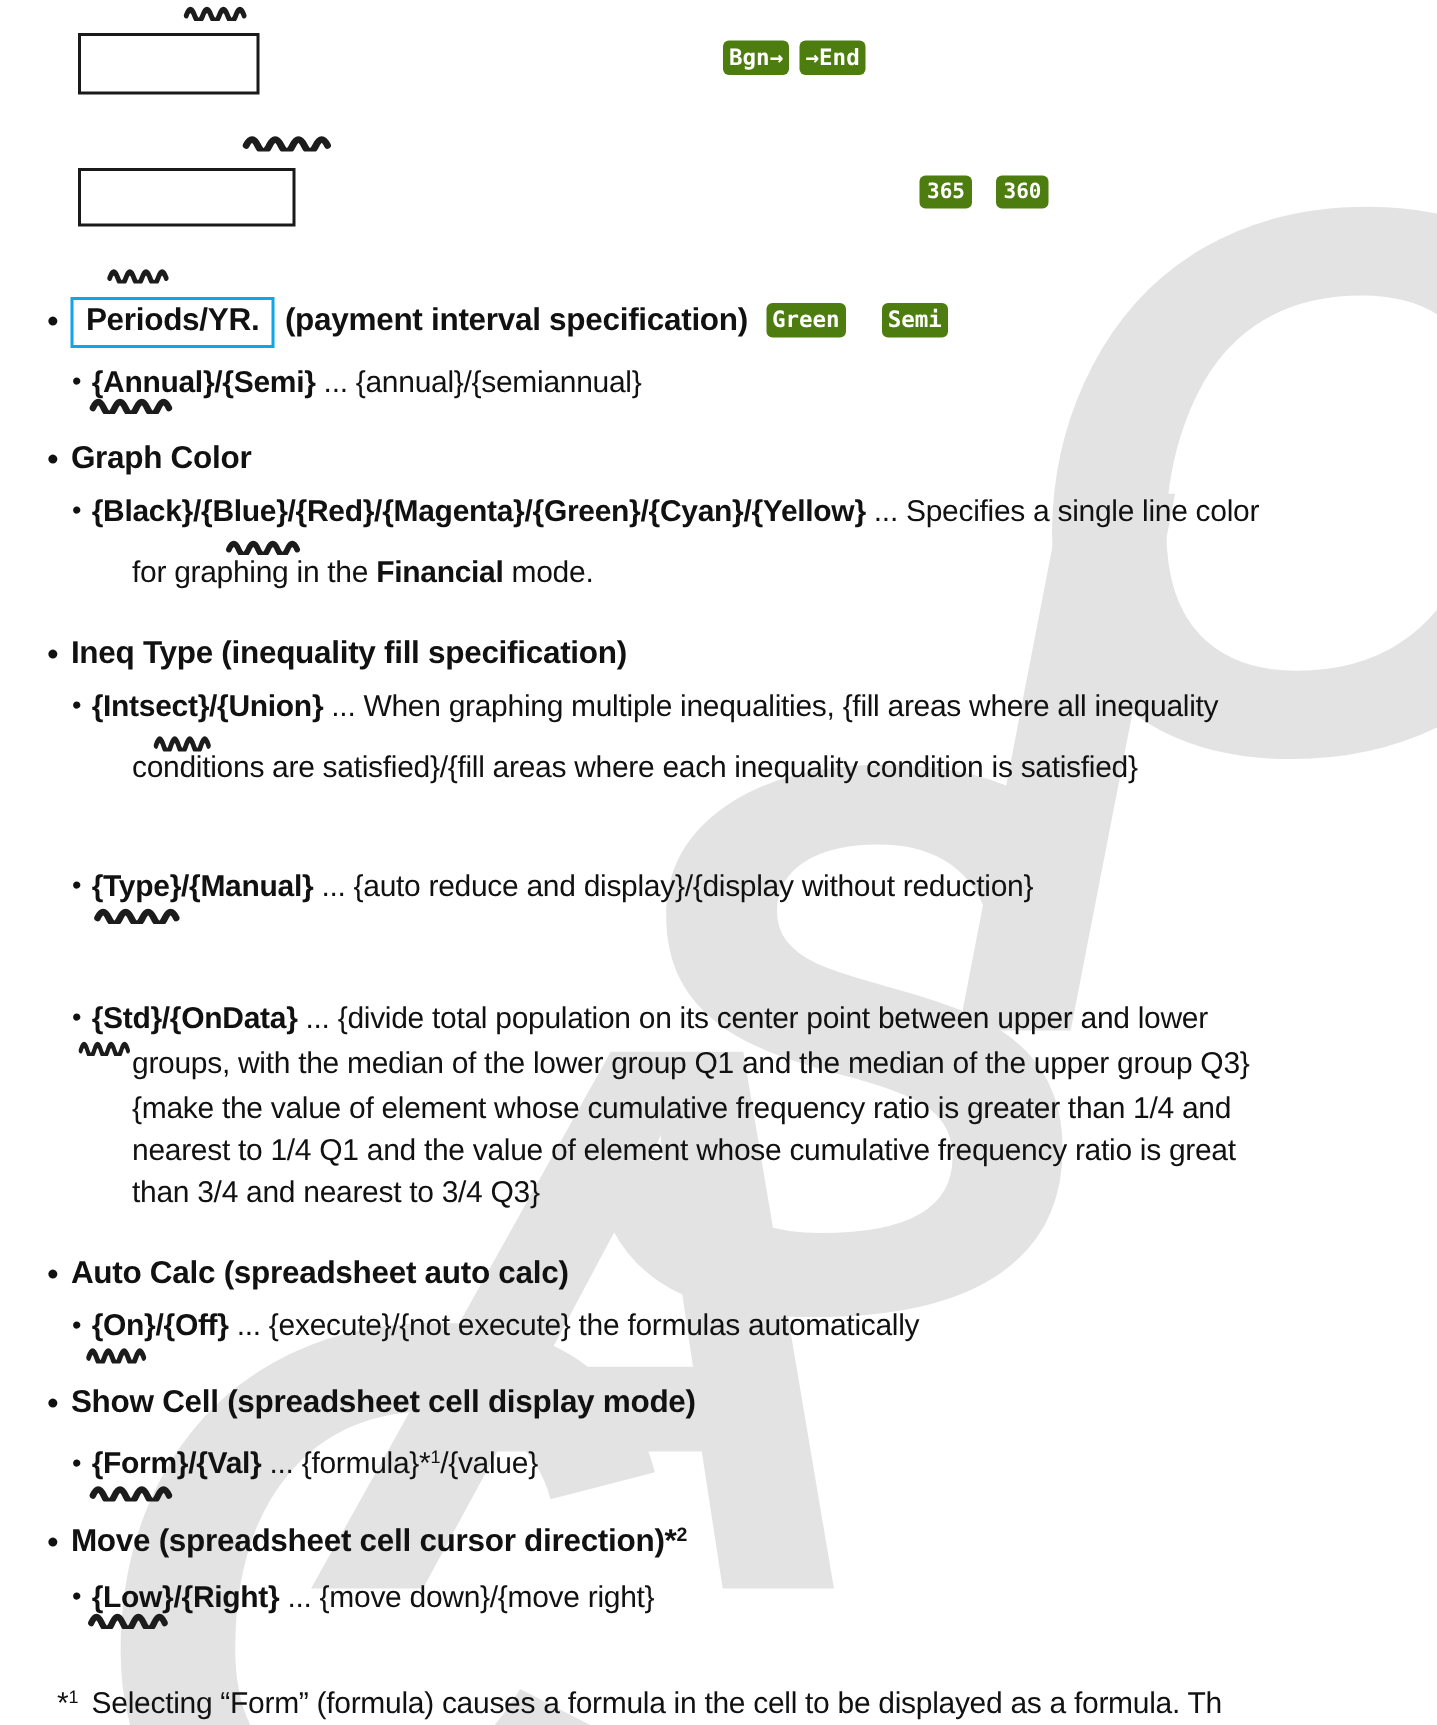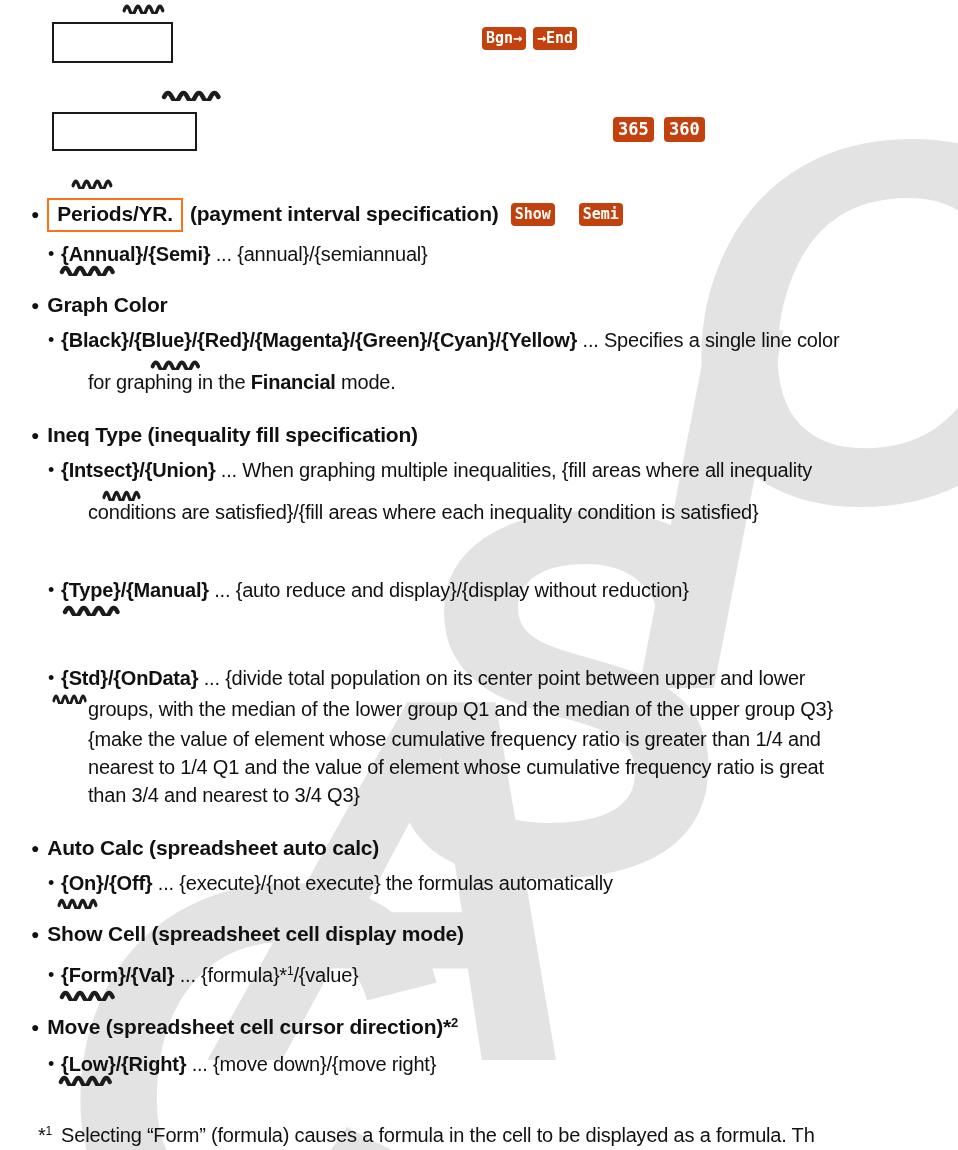--- a/index.html
+++ b/index.html
@@ -8,25 +8,25 @@
   
   .wm{position:absolute;z-index:0;font-weight:bold;font-style:italic;font-size:520px;
       line-height:1;color:#e3e3e3;user-select:none;}
   
   .line{position:absolute;z-index:1;white-space:nowrap;letter-spacing:-0.2px;line-height:24px;}
   .h{font-weight:bold;font-size:21px;}
   .opt{font-size:20px;}
   .b{font-weight:bold;}
   .hb{font-size:14px;margin-right:8px;vertical-align:2px;}
   .sb{font-size:18px;margin-right:7px;vertical-align:1px;}
-  .pbox{display:inline-block;border:2px solid #f97316;padding:2px 8px 4px 8px;margin-right:7px;}
-  .badge{display:inline-block;background:#c2410c;color:#fff;font-family:"DejaVu Sans Mono",monospace;
+  .pbox{display:inline-block;border:2px solid #0ea5e9;padding:2px 8px 4px 8px;margin-right:7px;}
+  .badge{display:inline-block;background:#4d7c0f;color:#fff;font-family:"DejaVu Sans Mono",monospace;
          font-weight:bold;font-size:15px;line-height:1;padding:4px 4px;border-radius:4px;
          letter-spacing:0;vertical-align:2px;}
-  .badge.lg{font-size:17px;padding:4px 5px;}
+  .badge.lg{font-size:14px;padding:4px 5px;}
   .mlft{margin-left:12px;}
   .mlft2{margin-left:24px;}
   .abs{position:absolute;z-index:1;}
   .obox{position:absolute;z-index:1;border:2.5px solid #1a1a1a;background:transparent;}
   .squig{position:absolute;z-index:2;}
   .ssub{font-size:13px;font-weight:bold;vertical-align:-4px;}
   .ssup{font-size:13px;font-weight:bold;vertical-align:7px;}
   .rsup{font-size:12px;font-weight:normal;vertical-align:7px;}
   .fgap{margin-left:9px;}
   .hidden-defs{position:absolute;width:0;height:0;overflow:hidden;}
@@ -84,21 +84,21 @@
       <use href="#wavepath"></use>
     </svg>
   <svg class="squig" style="left:59px;top:987px" width="58" height="14" viewBox="0 0 60 14" preserveAspectRatio="none">
       <use href="#wavepath"></use>
     </svg>
   <svg class="squig" style="left:58px;top:1072px" width="56" height="14" viewBox="0 0 60 14" preserveAspectRatio="none">
       <use href="#wavepath"></use>
     </svg>
 
   <div class="line h" style="left:31px;top:198px">
-    <span class="hb">●</span><span class="pbox">Periods/YR.</span><span>(payment interval specification)</span><span class="badge mlft">Show</span><span class="badge mlft2">Semi</span>
+    <span class="hb">●</span><span class="pbox">Periods/YR.</span><span>(payment interval specification)</span><span class="badge mlft">Green</span><span class="badge mlft2">Semi</span>
   </div>
   <div class="line opt" style="left:48px;top:242px">
     <span class="sb">•</span><span class="b">{Annual}/{Semi}</span><span> ... {annual}/{semiannual}</span>
   </div>
 
   <div class="line h" style="left:31px;top:293px">
     <span class="hb">●</span><span>Graph Color</span>
   </div>
   <div class="line opt" style="left:88px;top:370px">
     <span>for graphing in the </span><span class="b">Financial</span><span> mode.</span>

